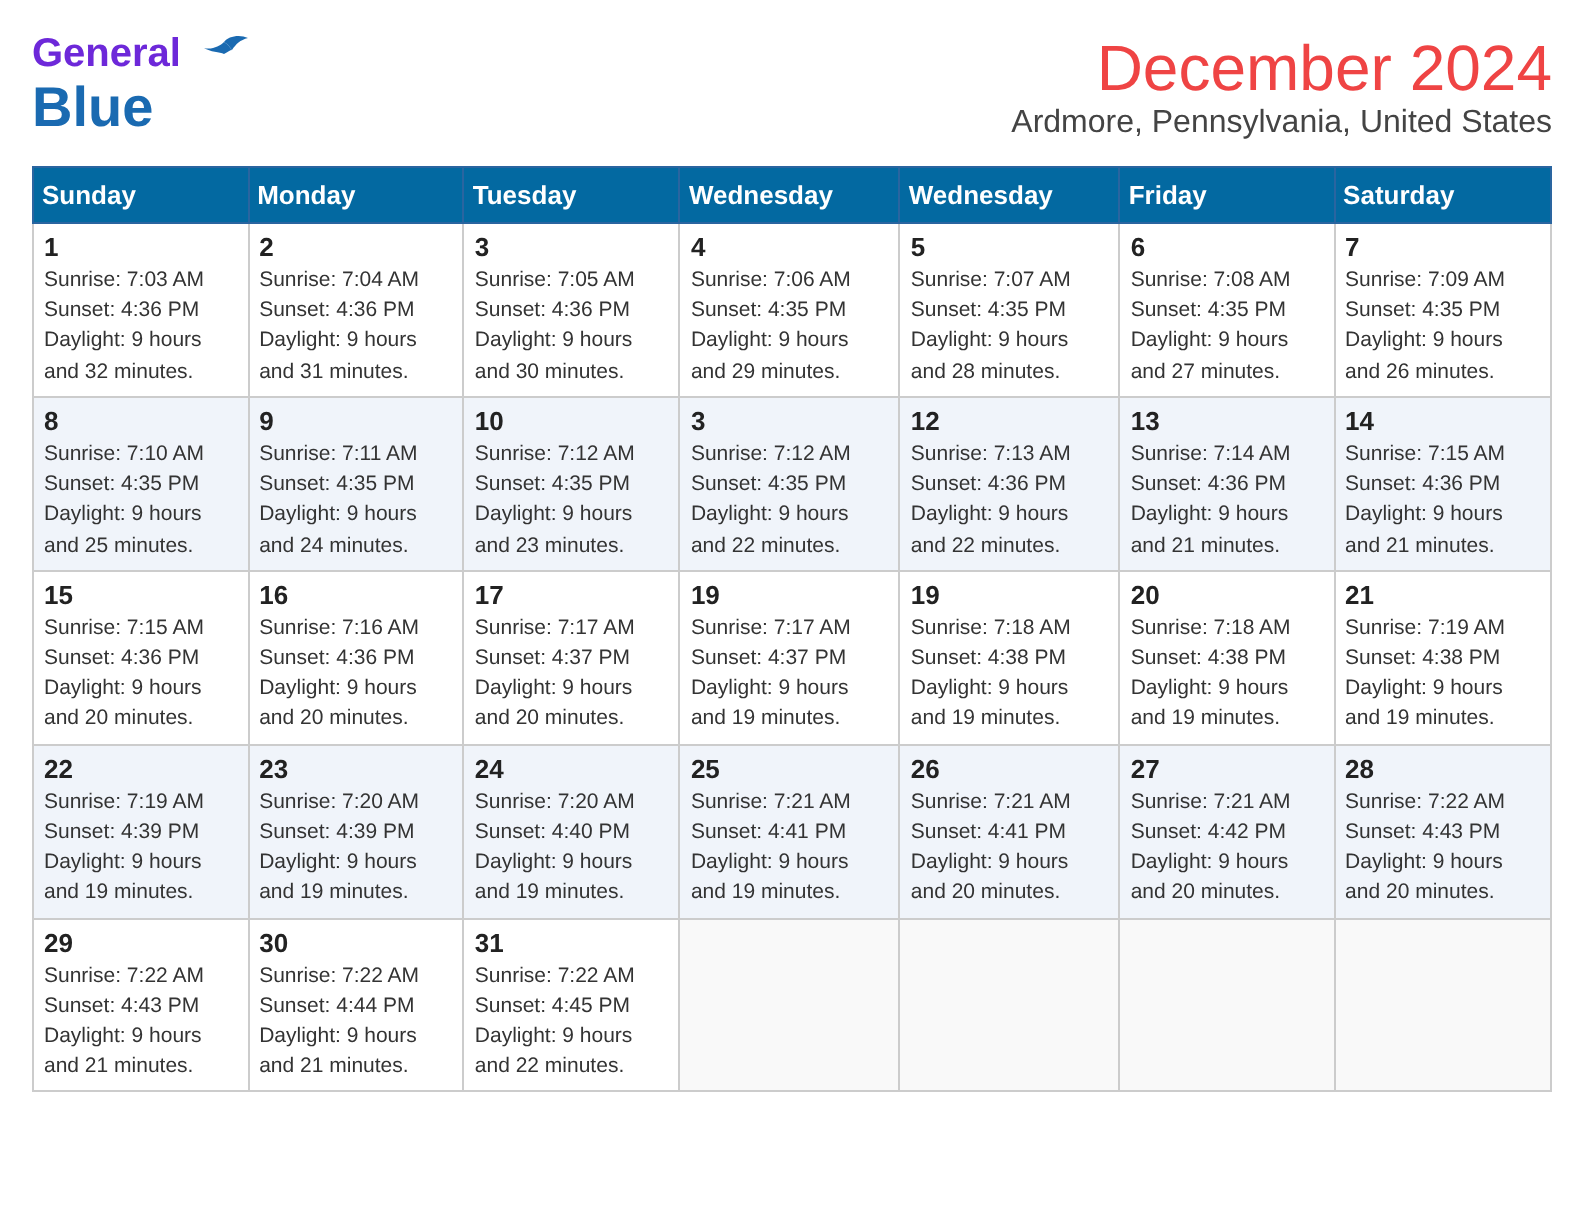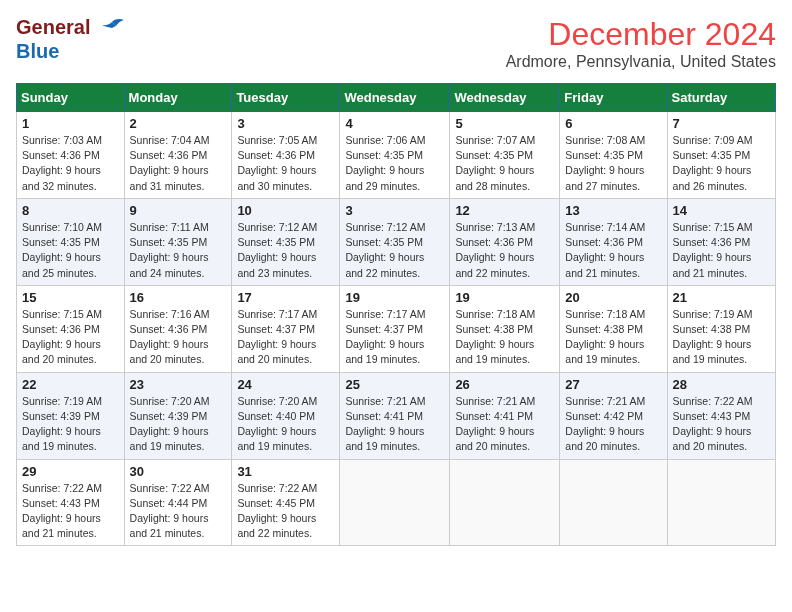--- a/index.html
+++ b/index.html
@@ -37,21 +37,21 @@
       font-weight: normal;
       color: #444;
       text-align: center;
     }
     .calendar {
       width: 100%;
       border-collapse: collapse;
       font-size: 11px;
     }
     .calendar th {
-      background: #15803d;
+      background: #0369a1;
       color: #fff;
       padding: 6px 4px;
       text-align: left;
       font-size: 13px;
       border: 1px solid #2a65a0;
     }
     .calendar td {
       border: 1px solid #ccc;
       vertical-align: top;
       padding: 4px 5px;
@@ -79,27 +79,27 @@
     }
   </style>
 </head>
 <body>
 
 <div class="header">
   <div class="logo">
     <div class="logo-row">
       <div>
         <div style="font-size:20px;font-weight:bold;color:#333;line-height:1.1;">
-          <span style="color:#7f1d1d;margin-top:12px;">General</span>
+          <span style="color:#6d28d9;margin-top:12px;">General</span>
           <svg style="display:inline-block;vertical-align:middle;margin-left:2px;" width="28" height="22" viewBox="0 0 28 22">
             <path d="M14 4 C16 1 22 0 26 2 C22 3 20 5 18 8 C16 5 14 4 14 4Z" fill="#1a6ab1"></path>
             <path d="M14 4 C12 6 8 8 4 7 C7 9 12 9 14 10 C16 9 17 8 18 8 C16 5 14 4 14 4Z" fill="#1a6ab1"></path>
           </svg>
         </div>
-        <div style="font-size:20px;font-weight:bold;color:#1a6ab1;line-height:1.1;">Blue</div>
+        <div style="font-size:28px;font-weight:bold;color:#1a6ab1;line-height:1.1;">Blue</div>
       </div>
     </div>
   </div>
   <div class="title-block">
     <h1>December 2024</h1>
     <h2>Ardmore, Pennsylvania, United States</h2>
   </div>
 </div>
 
 <table class="calendar">

